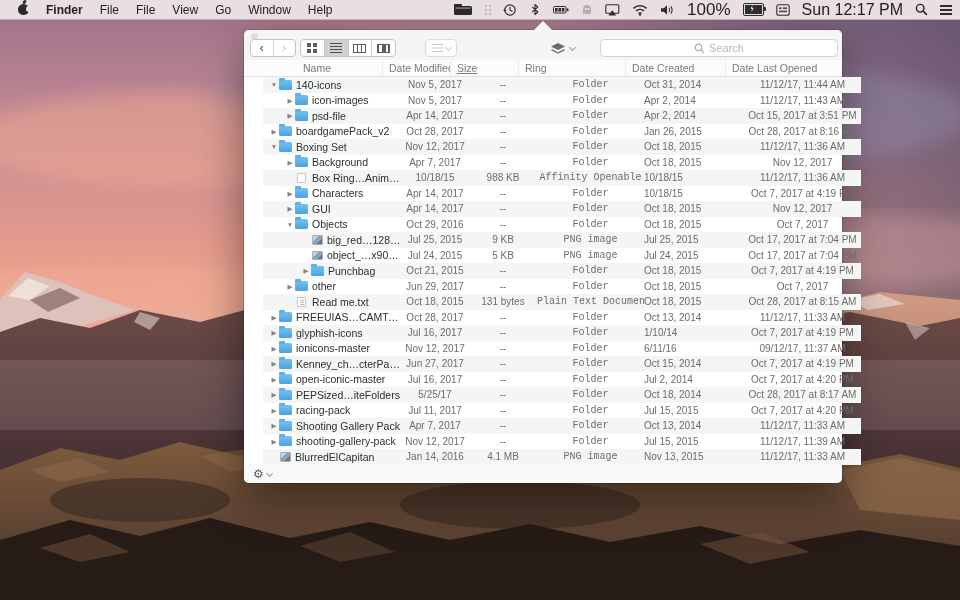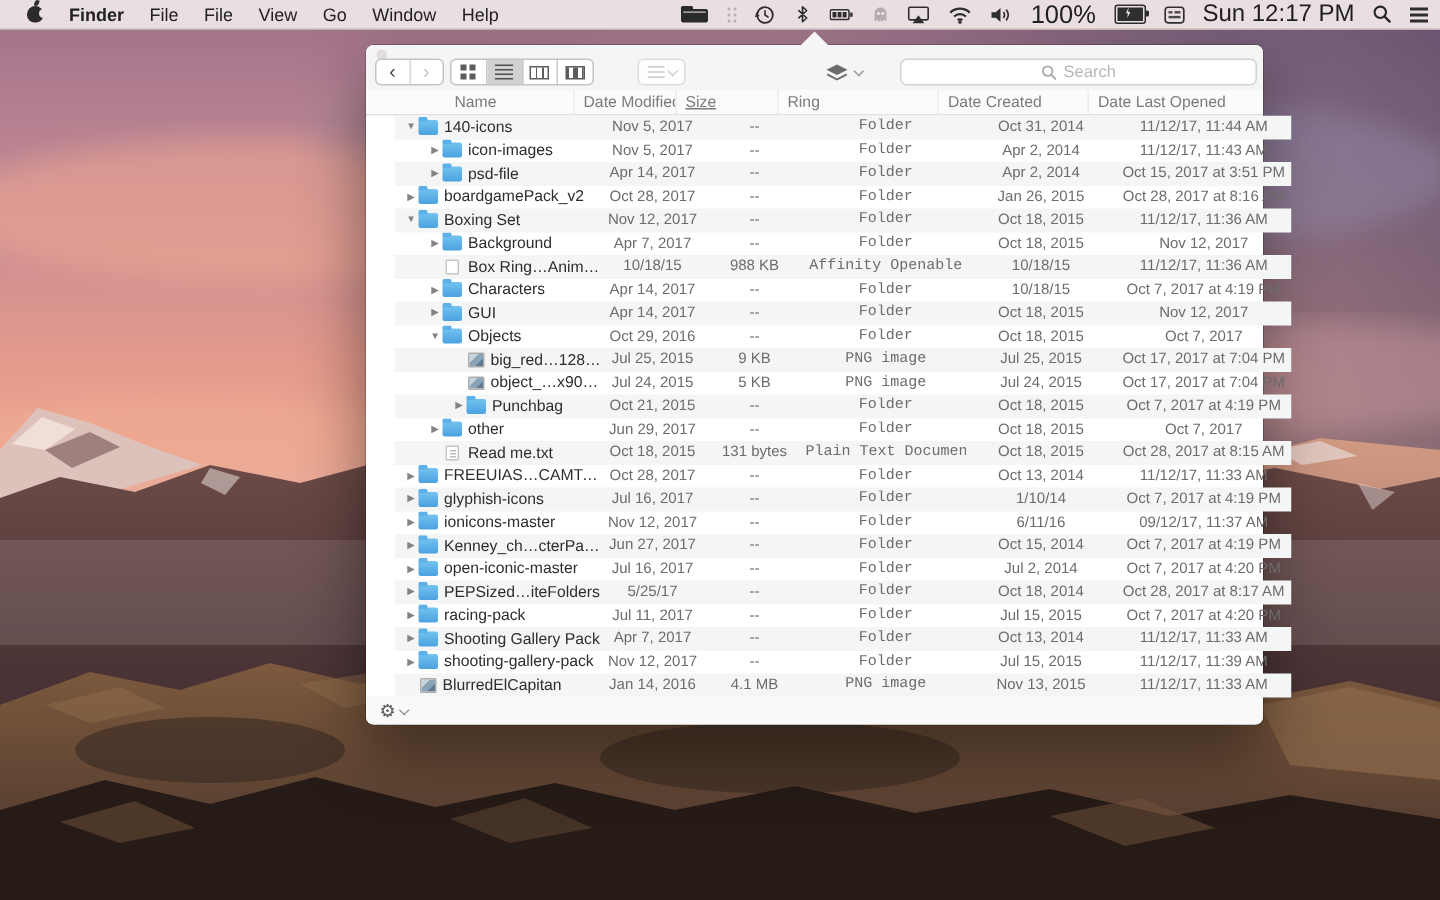--- a/index.html
+++ b/index.html
@@ -71,21 +71,21 @@
   .hcell:first-child{border-left:none;padding-left:8px;}
 
   
   .list{position:absolute;left:0;top:47px;width:598px;height:389px;overflow:hidden;font-size:10px;color:#6f6b69;margin-left:19px;}
   .row{display:flex;height:15.5px;align-items:center;white-space:nowrap;}
   .row:nth-child(odd){background:#f4f5f5;}
   .c-name{width:138px;display:flex;align-items:center;overflow:hidden;box-sizing:border-box;}
   .c-dm{width:68px;text-align:center;}
   .c-size{width:68px;text-align:center;}
   .c-kind{width:107px;text-align:center;font-family:Liberation Mono, monospace;}
-  .c-dc{width:100px;text-align:center;}
+  .c-dc{width:100px;}
   .c-dlo{width:117px;text-align:center;}
   .c-dm,.c-size,.c-kind,.c-dc,.c-dlo{overflow:hidden;}
   .indent{flex:none;}
   .disc{flex:none;width:10px;font-size:6.5px;color:#838383;text-align:center;line-height:15px;}
   .ficon{flex:none;width:13px;height:10px;margin-right:4px;position:relative;box-sizing:border-box;}
   .icon-folder{background:linear-gradient(#74c2ef,#4ba2e0);border-radius:1.5px;}
   .icon-folder::before{content:'';position:absolute;top:-2px;left:0;width:5.5px;height:3px;background:#5db1e8;border-radius:1px 1px 0 0;}
   .icon-doc,.icon-txt{width:8.5px;height:10.5px;background:#fff;border:1px solid #c6c6c6;border-radius:1px;margin-left:2px;margin-right:6.5px;}
   .icon-txt::before{content:'';position:absolute;left:1.5px;top:2px;width:4.5px;height:1px;background:#bdbdbd;box-shadow:0 2px #bdbdbd,0 4px #bdbdbd;}
   .icon-png{width:11px;height:9.5px;border:1px solid #adadad;border-radius:1px;margin-left:1px;

